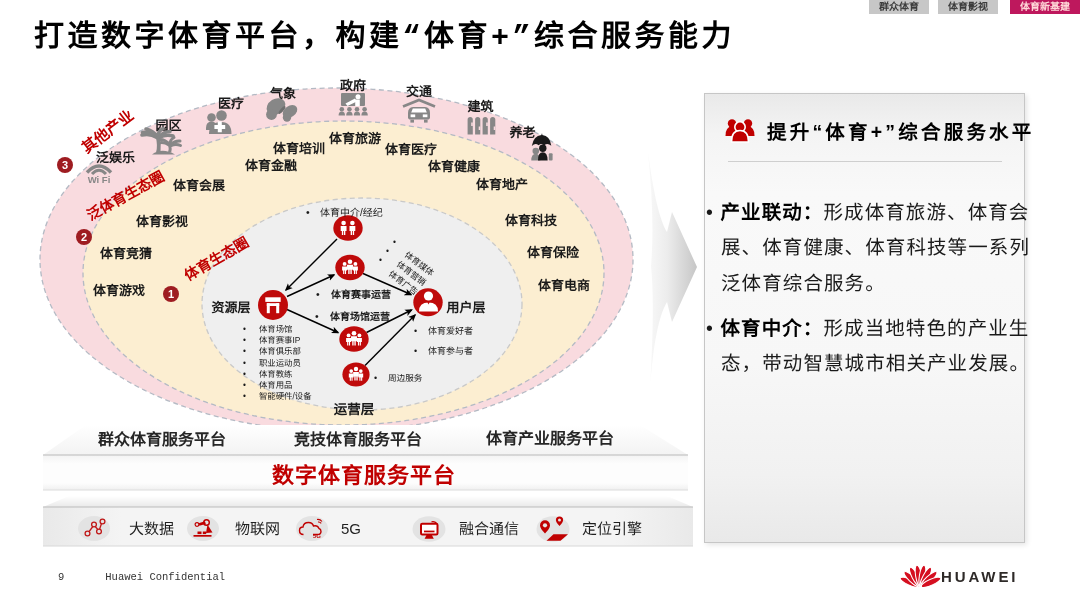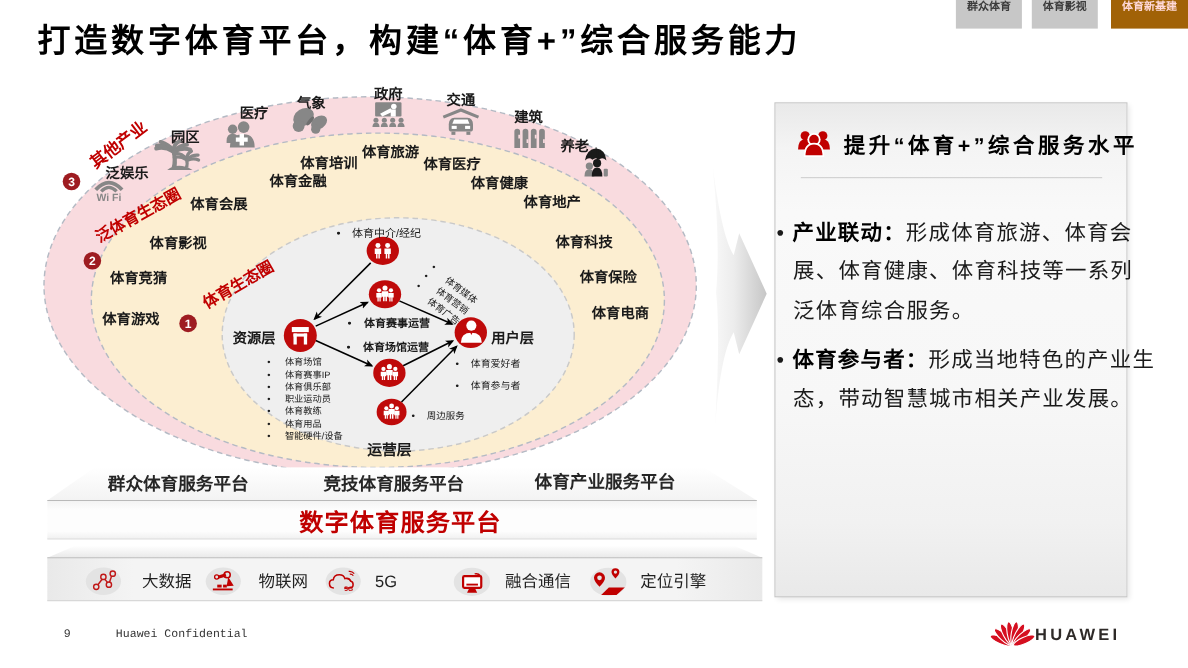--- a/index.html
+++ b/index.html
@@ -1,23 +1,23 @@
 <!DOCTYPE html>
 <html lang="zh-CN"><head>
 <meta charset="utf-8">
 <style>
   html,body{margin:0;padding:0;}
   body{width:1080px;height:607px;position:relative;overflow:hidden;background:#fff;
        font-family:"Liberation Sans",sans-serif;}
   .tabs{position:absolute;top:0;right:0;display:flex;}
-  .tab{height:26px;line-height:14px;padding:0 10px;margin-left:9px;background:#c7c7c7;
+  .tab{height:14px;line-height:14px;padding:0 10px;margin-left:9px;background:#c7c7c7;
        font-size:10px;font-weight:bold;color:#3c3c3c;}
-  .tab.on{background:#a16207;color:#ffd9d9;margin-left:12px;}
+  .tab.on{background:#be185d;color:#ffd9d9;margin-left:12px;}
   .title{position:absolute;left:34px;top:23px;font-size:30px;font-weight:bold;color:#000;
-         letter-spacing:3.5px;line-height:30px;white-space:nowrap;}
+         letter-spacing:3.5px;line-height:30px;white-space:nowrap;font-family:Liberation Mono, monospace;}
   #dg{position:absolute;left:0;top:0;}
   .card{position:absolute;left:704px;top:93px;width:321px;height:450px;box-sizing:border-box;
         border:1px solid #c6c6c6;
         background:linear-gradient(180deg,#e9e9e9 0%,#f4f4f4 9%,#f9f9f9 22%,#f7f7f7 60%,#f1f1f1 85%,#e9e9e9 100%);
         box-shadow:2px 2px 5px rgba(0,0,0,0.10);}
   .card-h{display:flex;align-items:center;margin:21px 18px 0 17px;}
   .card-h svg{flex:0 0 auto;}
   .card-h .t{font-size:19.5px;font-weight:bold;color:#000;letter-spacing:3.2px;margin-left:9px;white-space:nowrap;}
   .card-div{height:1px;background:#cfcfcf;margin:16px 22px 0 23px;}
   .card-b{margin:33px 0 0 1px;width:345px;font-size:19.5px;color:#1a1a1a;letter-spacing:1.1px;line-height:35.4px;}
@@ -401,17 +401,17 @@
           <path d="M19.5,21 Q19.5,11.5 26,11.5 Q32.5,11.5 32.5,21 Z"></path>
           <circle cx="18" cy="12" r="5.2" stroke="#fff" stroke-width="1.6"></circle>
           <path d="M9.5,27 Q9.5,15.5 18,15.5 Q26.5,15.5 26.5,27 Z" stroke="#fff" stroke-width="1.6"></path>
         </g>
       </svg>
       <span class="t">提升“体育+”综合服务水平</span>
     </div>
     <div class="card-div"></div>
     <div class="card-b">
       <p>• <b>产业联动：</b>形成体育旅游、体育会<br>展、体育健康、体育科技等一系列<br>泛体育综合服务。</p>
-      <p>• <b>体育参与者：</b>形成当地特色的产业生<br>态，带动智慧城市相关产业发展。</p>
+      <p>• <b>体育中介：</b>形成当地特色的产业生<br>态，带动智慧城市相关产业发展。</p>
     </div>
   </div>
 
   <div class="foot">9<span>Huawei Confidential</span></div>
 
 </body></html>

